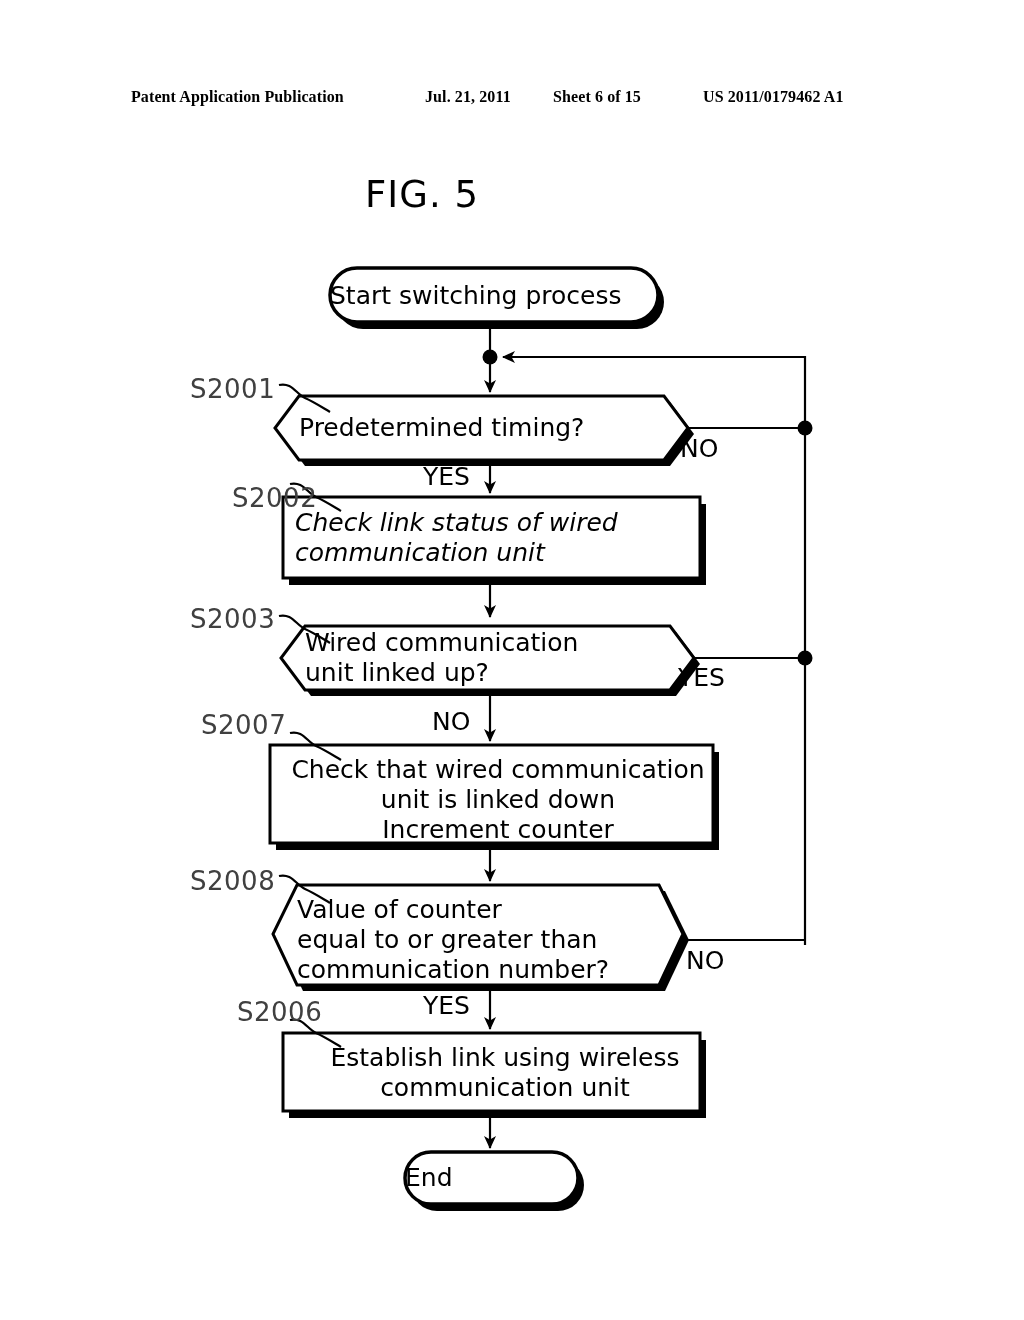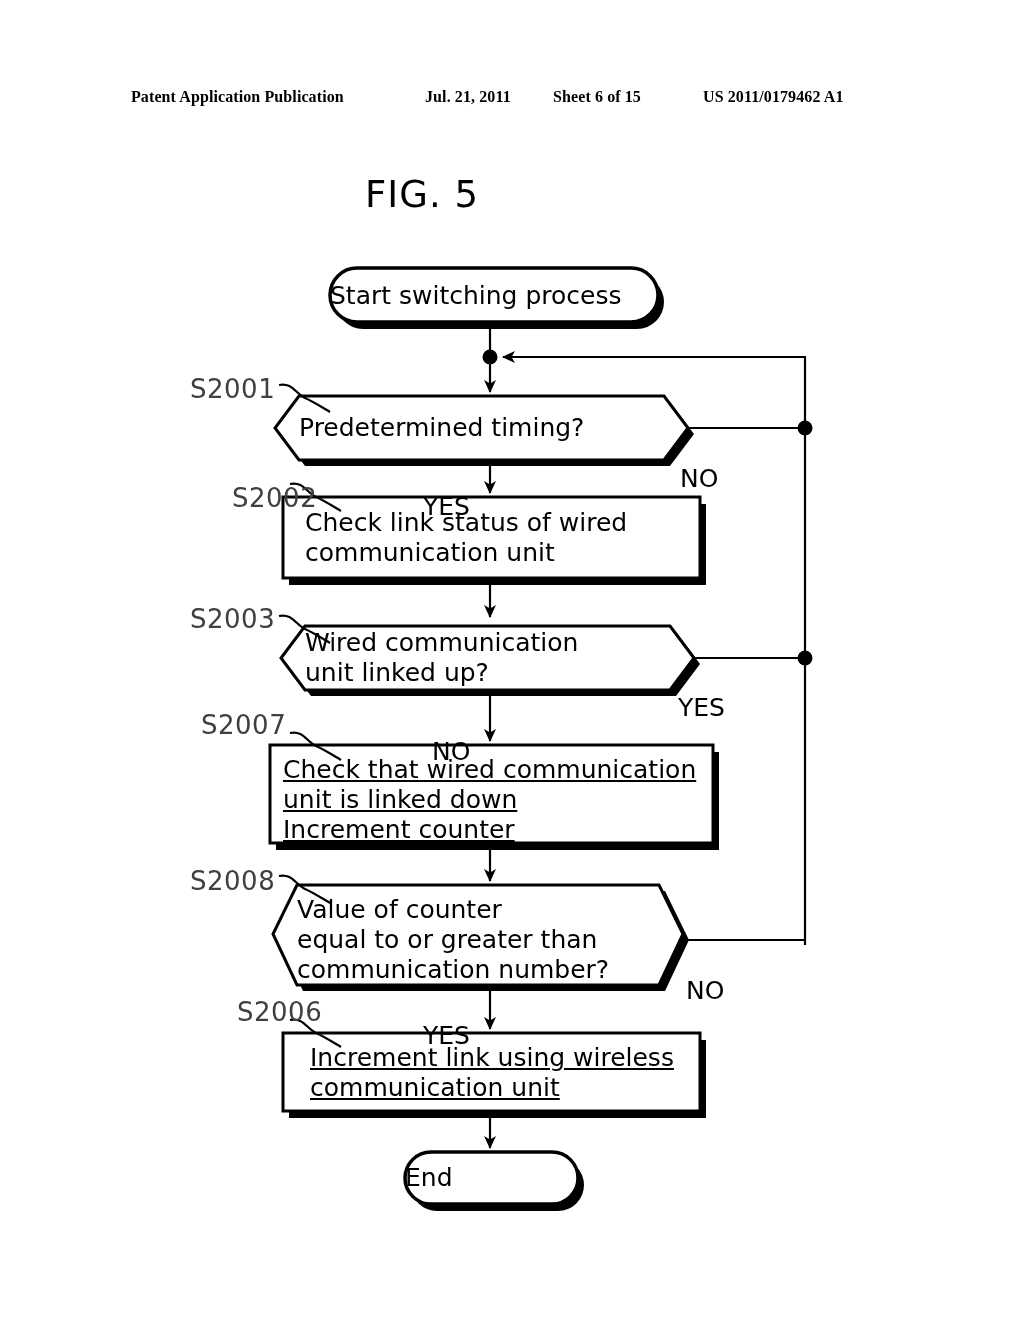--- a/index.html
+++ b/index.html
@@ -58,38 +58,37 @@
   
   .node-text {
     position: absolute;
     font-family: "DejaVu Sans", sans-serif;
     font-size: 25px;
     line-height: 30px;
     color: #000;
     white-space: pre-line;
   }
   .center-text { }
-  .left-text   { text-align: left; text-decoration: underline; }
+  .left-text   { text-align: center; }
 
   .step-label {
     position: absolute;
     font-family: "DejaVu Sans", sans-serif;
     font-size: 26px;
     letter-spacing: 0.5px;
     color: #404040;
     white-space: nowrap;
   }
 
   .branch-label {
     position: absolute;
     font-family: "DejaVu Sans", sans-serif;
     font-size: 25px;
     color: #000;
     white-space: nowrap;
-    margin-top: 30px;
   }
 </style>
 </head>
 <body>
 
 <div class="page-header">
   <span class="hdr-pub">Patent Application Publication</span>
   <span class="hdr-date">Jul. 21, 2011</span>
   <span class="hdr-sheet">Sheet 6 of 15</span>
   <span class="hdr-pat">US 2011/0179462 A1</span>
@@ -177,35 +176,35 @@
   <path d="M279,385 C292,382 296,394 305,398 C314,402 320,406 330,412" fill="none" stroke="#000" stroke-width="2.2"></path>
   <path d="M290,484 C303,481 307,493 316,497 C325,501 331,505 341,511" fill="none" stroke="#000" stroke-width="2.2"></path>
   <path d="M279,616 C292,613 296,625 305,629 C314,633 320,637 330,643" fill="none" stroke="#000" stroke-width="2.2"></path>
   <path d="M290,733 C303,730 307,742 316,746 C325,750 331,754 341,760" fill="none" stroke="#000" stroke-width="2.2"></path>
   <path d="M279,876 C292,873 296,885 305,889 C314,893 320,897 330,903" fill="none" stroke="#000" stroke-width="2.2"></path>
   <path d="M290,1020 C303,1017 307,1029 316,1033 C325,1037 331,1041 341,1047" fill="none" stroke="#000" stroke-width="2.2"></path>
 </svg>
 
 <div class="node-text center-text" style="left:299px; top:413px; width:389px;">Predetermined timing?</div>
 
-<div class="node-text center-text" style="left:305px; top:508px; width:393px;">Check link status of wired
+<div class="node-text center-text" style="left:295px; top:508px; width:393px;font-style:italic;">Check link status of wired
 communication unit</div>
 
 <div class="node-text center-text" style="left:305px; top:628px; width:389px;">Wired communication
 unit linked up?</div>
 
 <div class="node-text left-text" style="left:283px; top:755px; width:430px;">Check that wired communication
 unit is linked down
 Increment counter</div>
 
 <div class="node-text center-text" style="left:297px; top:895px; width:386px;">Value of counter
 equal to or greater than
 communication number?</div>
 
-<div class="node-text left-text" style="left:310px; top:1043px; width:390px;">Increment link using wireless
+<div class="node-text left-text" style="left:310px; top:1043px; width:390px;">Establish link using wireless
 communication unit</div>
 
 <div class="node-text center-text" style="left:330px; top:281px; width:328px;">Start switching process</div>
 
 <div class="node-text center-text" style="left:405px; top:1163px; width:173px;">End</div>
 
 <div class="step-label" style="left:190px; top:374px;">S2001</div>
 <div class="step-label" style="left:201px; top:483px;margin-left:31px;">S2002</div>
 <div class="step-label" style="left:190px; top:604px;">S2003</div>
 <div class="step-label" style="left:201px; top:710px;">S2007</div>

